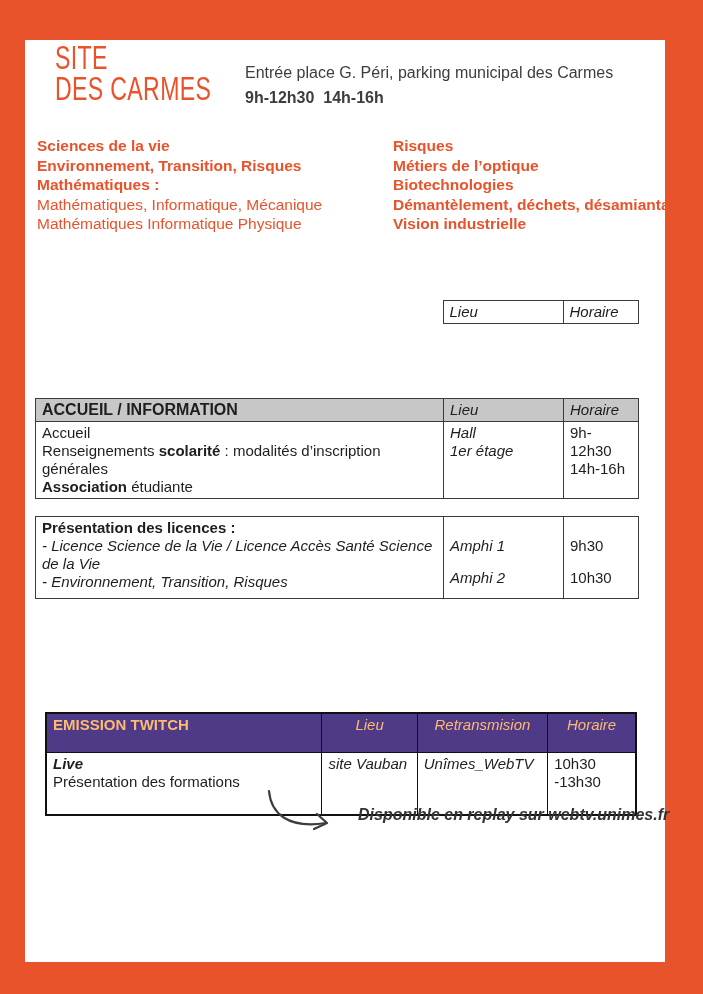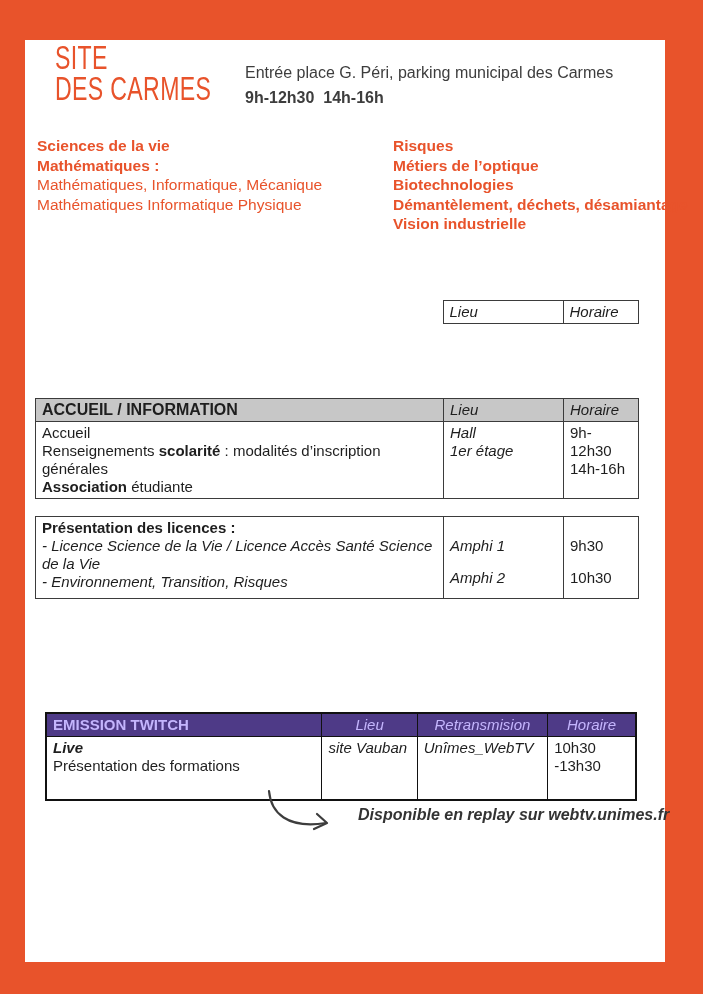--- a/index.html
+++ b/index.html
@@ -47,21 +47,21 @@
   .t3 .title { font-weight:bold; font-size:16px; }
   .t3 .bold-line { font-weight:bold; }
   .t3 .it { font-style:italic; }
   .t3 .slot1 { margin-top:18px; font-style:italic; }
   .t3 .slot2 { margin-top:14px; font-style:italic; }
   .t3 .time1 { margin-top:18px; }
   .t3 .time2 { margin-top:14px; }
 
   .t4 { left:45px; top:712px; width:592px; border:2px solid #111; }
   .t4 td { border:1px solid #111; }
-  .t4 .hrow td { height:23px; background:#4E3A87; color:#c4b5fd; }
+  .t4 .hrow td { height:39px; background:#4E3A87; color:#fdba74; }
   .t4 .hrow .title { font-weight:bold; }
   .t4 .hrow .c { font-style:italic; text-align:center; }
   .t4 .brow td { height:63px; }
   .t4 .live { font-weight:bold; font-style:italic; }
   .t4 .it { font-style:italic; }
 
   .arrow-wrap { position:absolute; left:260px; top:788px; }
   .replay { position:absolute; left:358px; top:806px; font-size:16px; font-weight:bold;
             font-style:italic; color:#333333; }
 </style>
@@ -76,20 +76,21 @@
     <div>DES CARMES</div>
   </div>
 
   <div class="entry">
     <div>Entrée place G. Péri, parking municipal des Carmes</div>
     <div class="hours">9h-12h30  14h-16h</div>
   </div>
 
   <div class="prog-col" id="prog-left">
     <div>Sciences de la vie</div>
+    <div>Environnement, Transition, Risques</div>
     <div>Mathématiques :</div>
     <div class="reg">Mathématiques, Informatique, Mécanique</div>
     <div class="reg">Mathématiques Informatique Physique</div>
   </div>
 
   <div class="prog-col" id="prog-right">
     <div>Risques</div>
     <div>Métiers de l’optique</div>
     <div>Biotechnologies</div>
     <div>Démantèlement, déchets, désamiantage</div>

